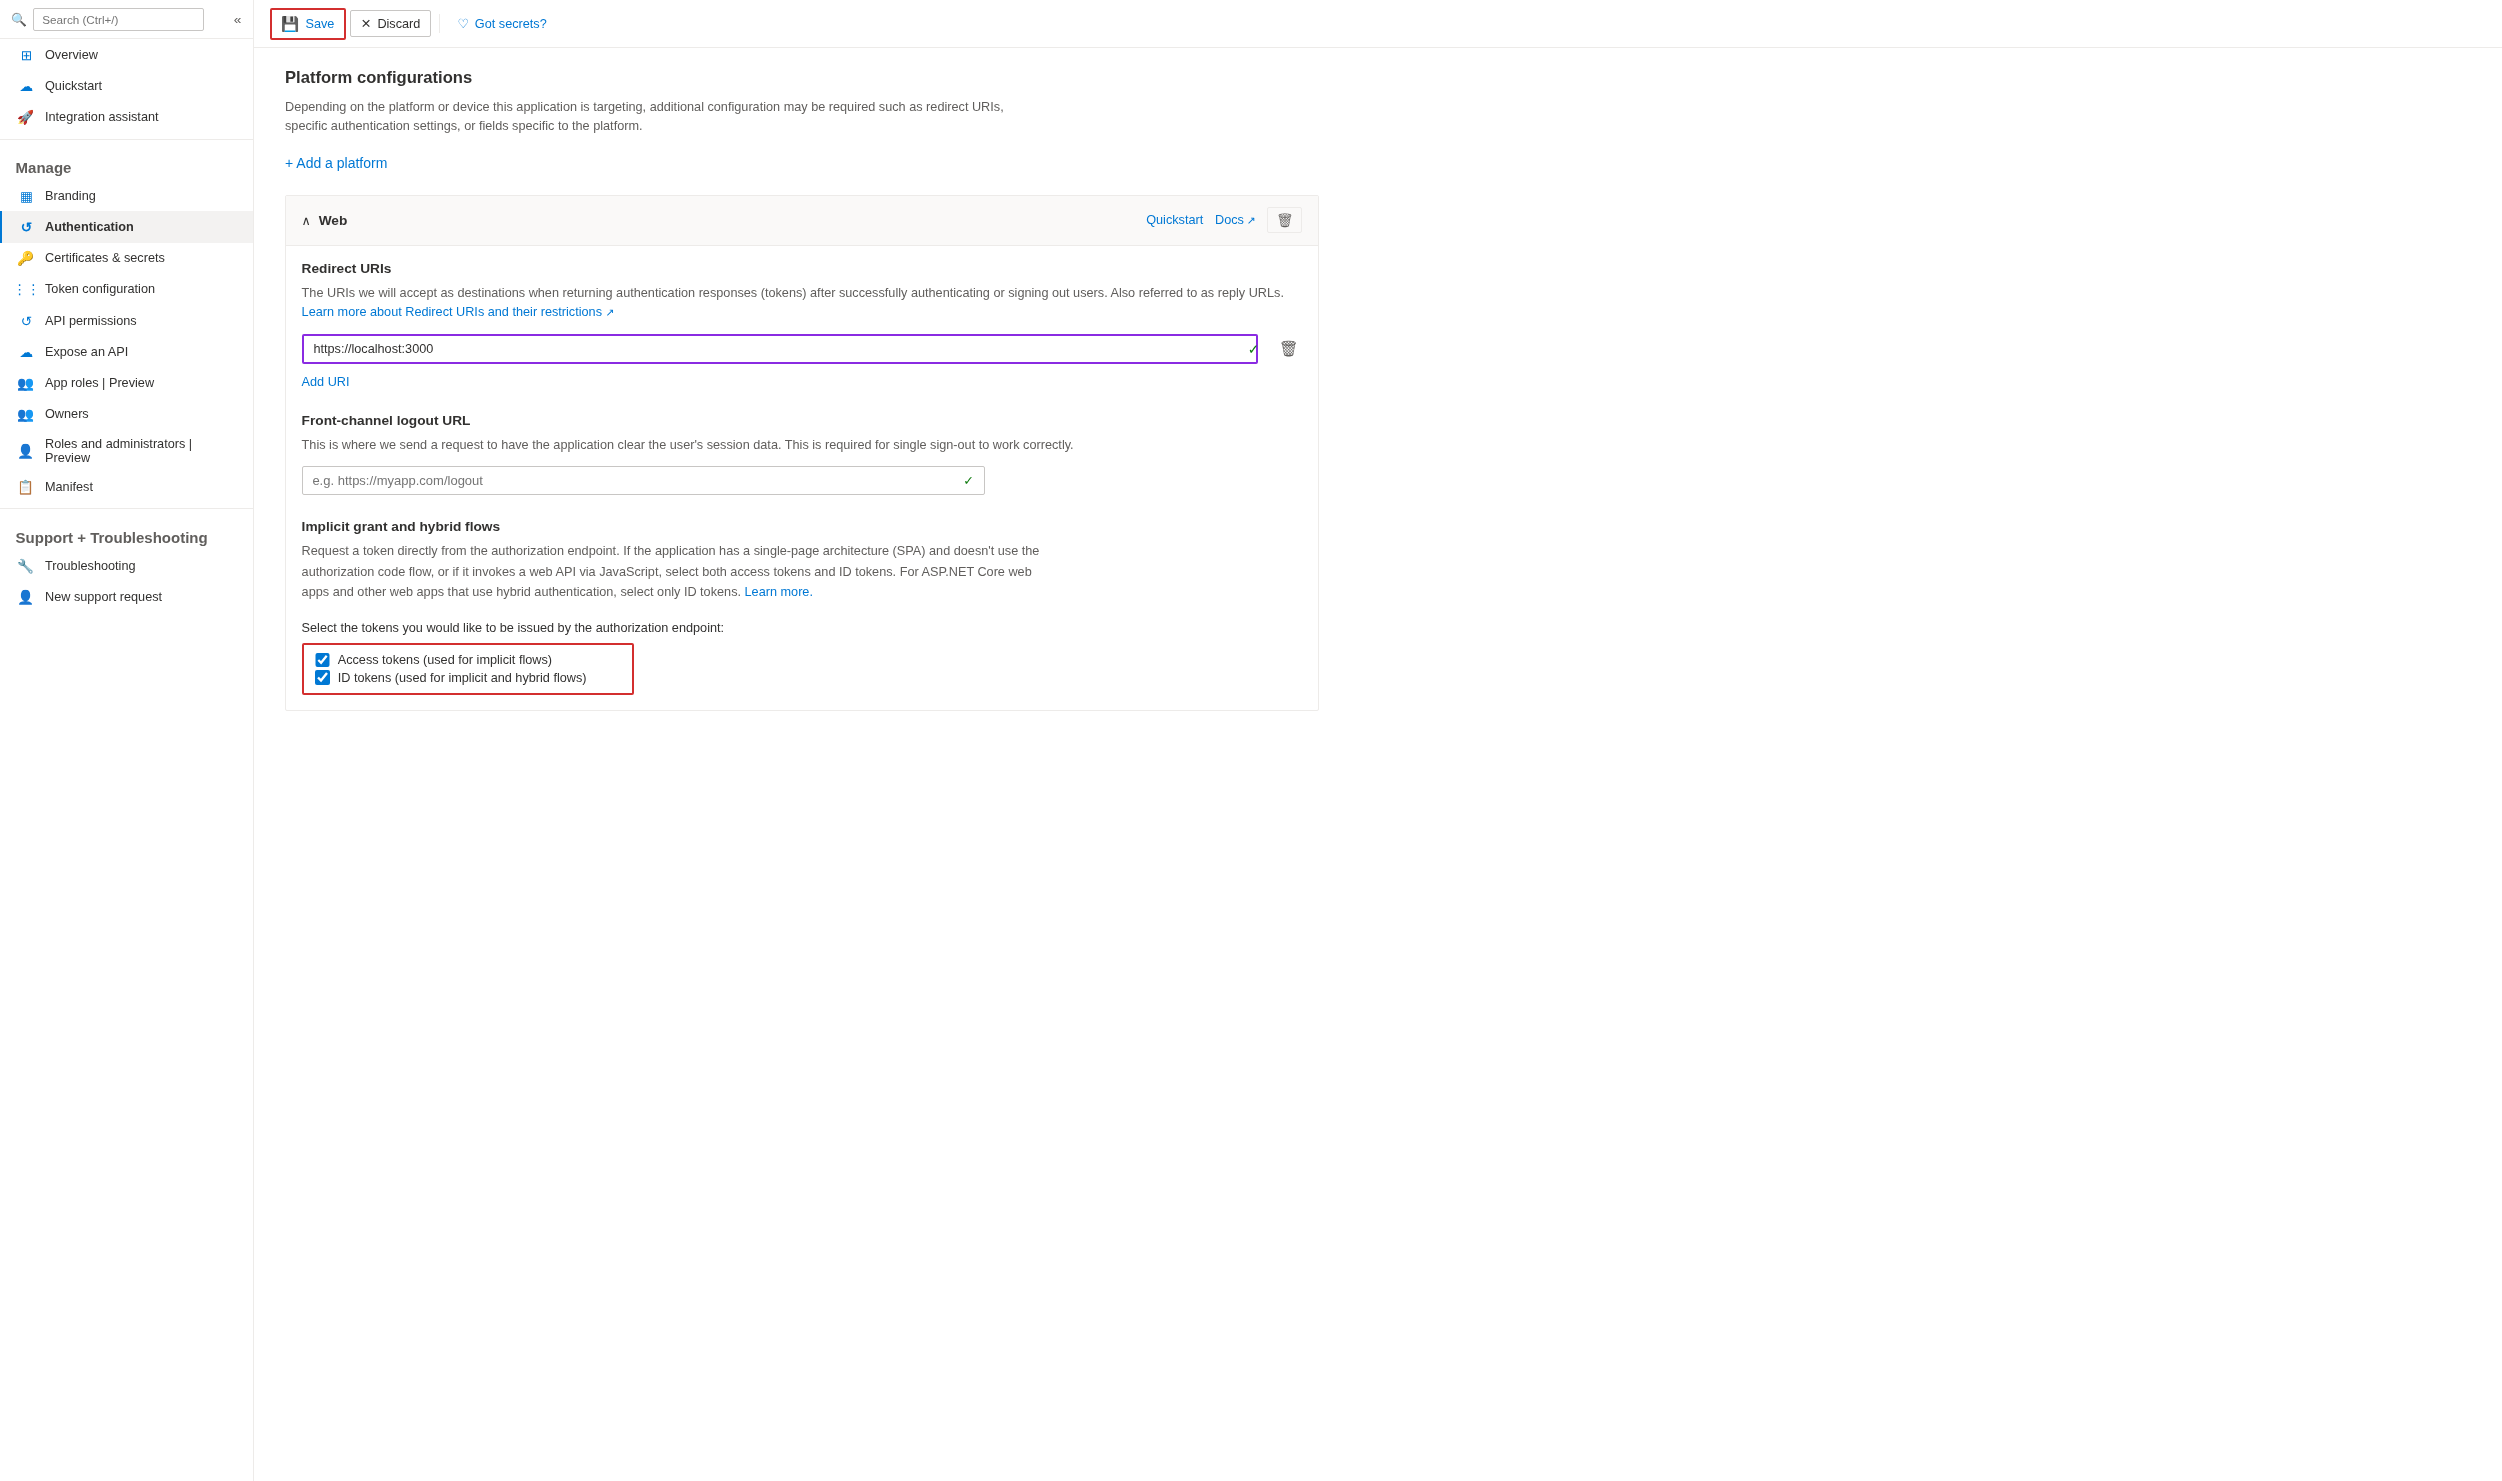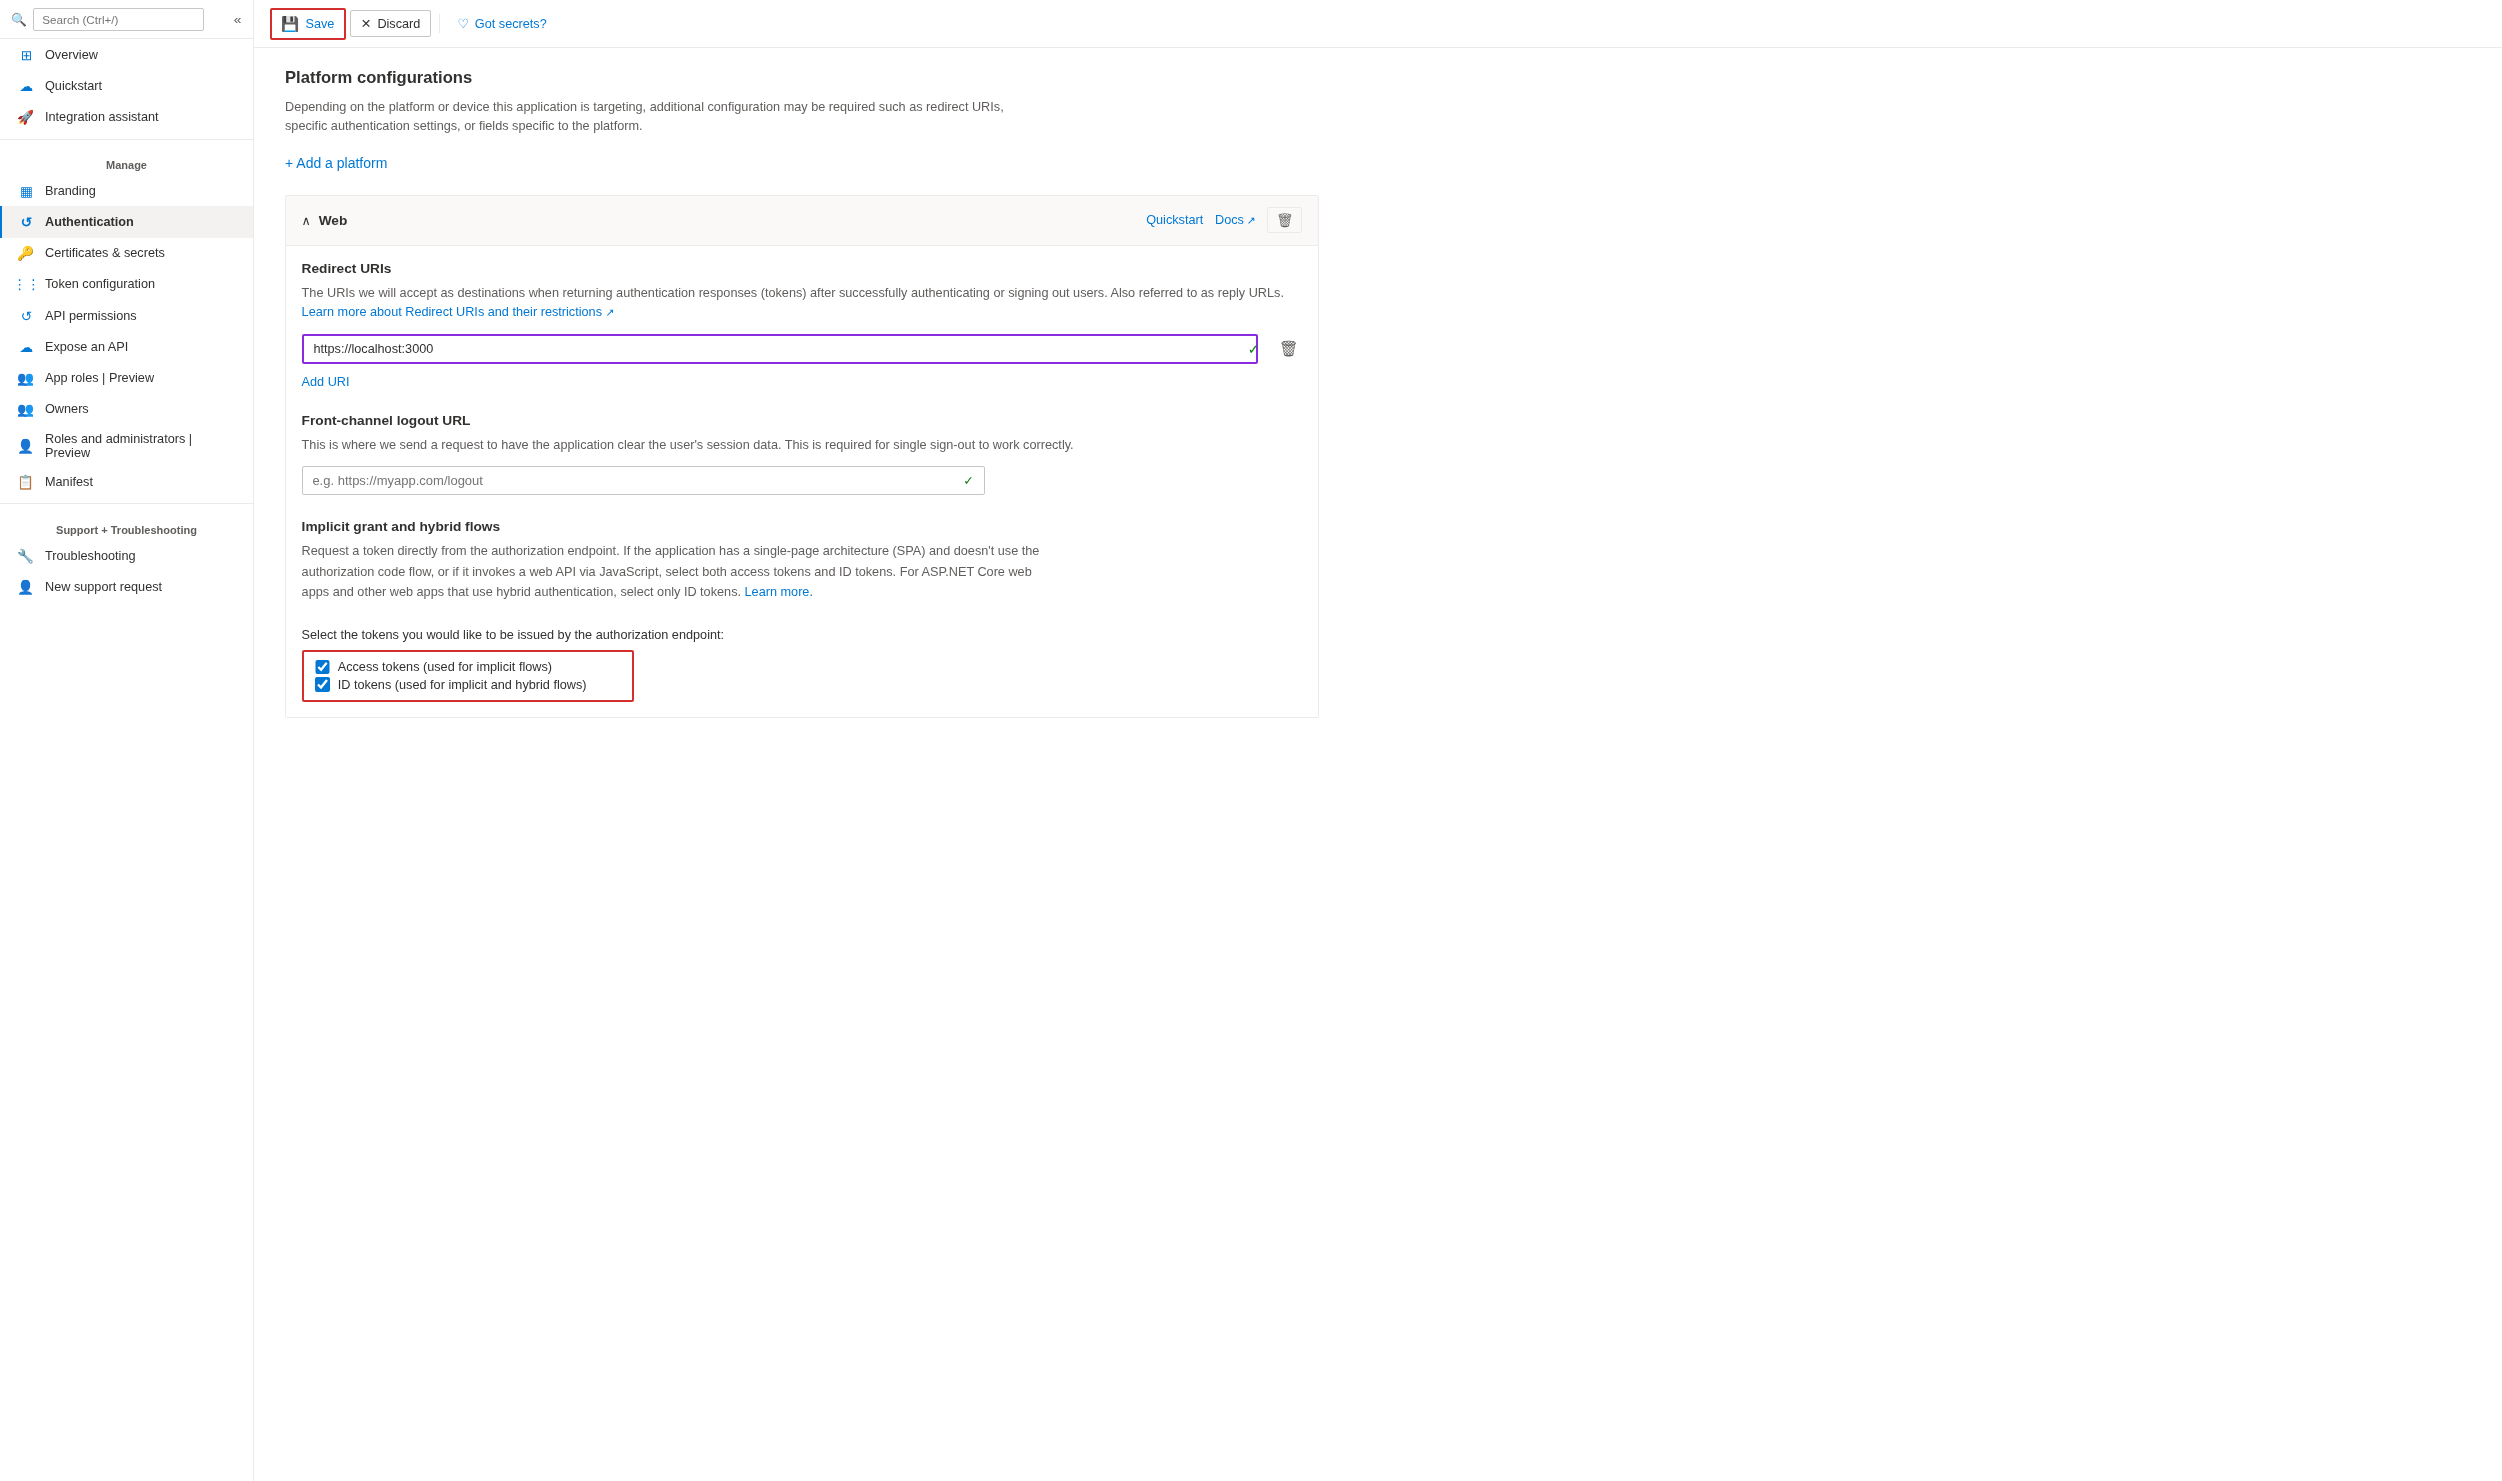--- a/index.html
+++ b/index.html
@@ -49,26 +49,25 @@
       color: #323130;
       border-left: 2.9px solid transparent;
     }
     .sidebar-item.active {
       background: #f3f2f1;
       border-left: 2.9px solid #0078d4;
       font-weight: 600;
     }
     .sidebar-item .icon { width: 17.6px; height: 17.6px; display: flex; align-items: center; justify-content: center; font-size: 13.7px; flex-shrink: 0; }
     .section-header {
-      font-size: 11px;
+      font-size: 15px;
       font-weight: 600;
       color: #605e5c;
       padding: 13.7px 15.6px 3.9px 15.6px;
       text-transform: none;
-      text-align: center;
     }
     .section-divider { border: none; border-top: 1px solid #edebe9; margin: 5.9px 0; }
 
     
     .main {
       flex: 1;
       display: flex;
       flex-direction: column;
       overflow: hidden;
     }
@@ -190,21 +189,21 @@
       border-radius: 2px;
       padding: 5.9px 9.8px;
       max-width: 683px;
       color: #a19f9d;
       font-size: 12.7px;
     }
     .logout-input-row .check { margin-left: auto; color: #107c10; }
 
     
     .implicit-section { }
-    .implicit-desc { font-size: 12.7px; color: #605e5c; line-height: 1.6; margin-bottom: 26px; max-width: 761px; }
+    .implicit-desc { font-size: 12.7px; color: #605e5c; line-height: 1.6; margin-bottom: 19px; max-width: 761px; }
     .token-select-label { font-size: 12.7px; margin-bottom: 7.8px; }
     .checkbox-group {
       border: 2px solid #d32f2f;
       border-radius: 2px;
       padding: 7.8px 11.7px;
       display: inline-flex;
       flex-direction: column;
       gap: 3px;
       min-width: 332px;
     }

